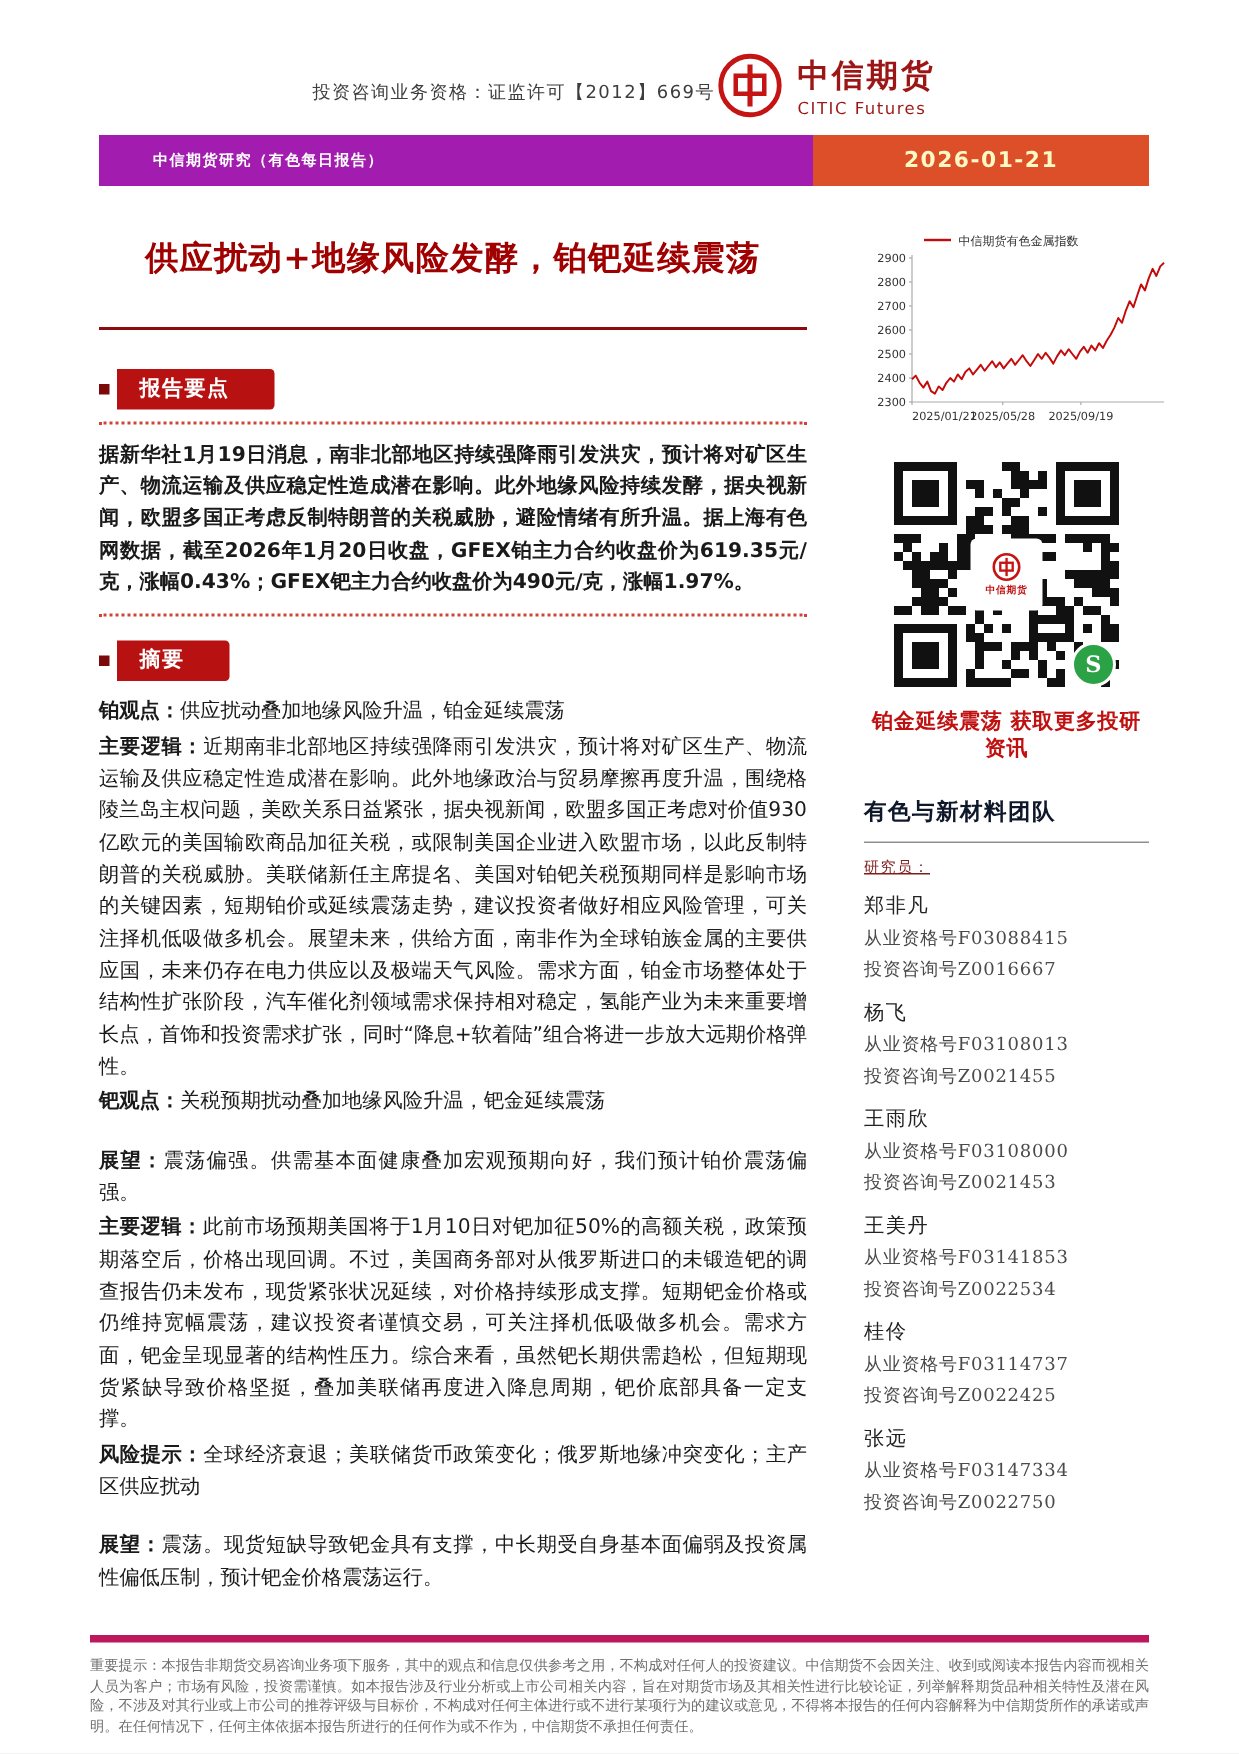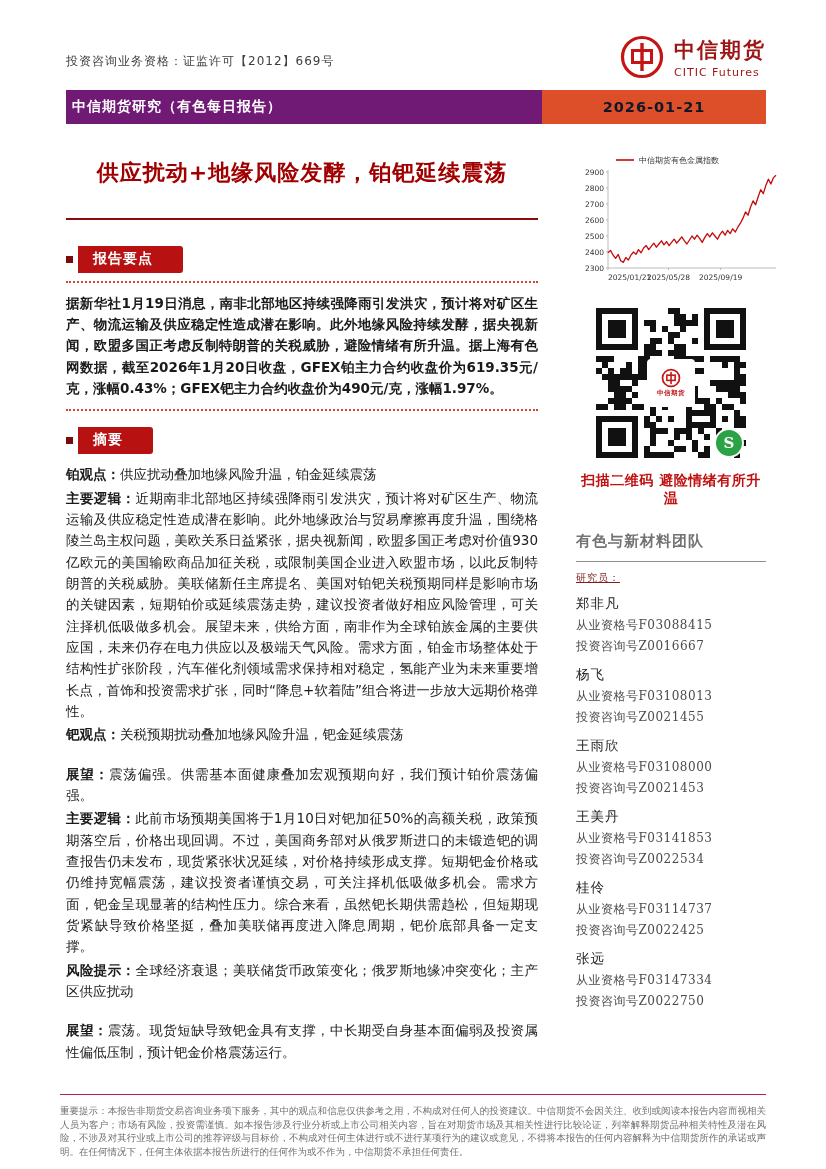--- a/index.html
+++ b/index.html
@@ -4,31 +4,31 @@
 <style>
   * { margin:0; padding:0; box-sizing:border-box; }
   html,body { background:#e9e9e9; }
   .page {
     width:826px; height:1169px; margin:0 auto; position:relative;
     background:#ffffff; overflow:hidden; color:#1a1a1a;
     font-family:"DejaVu Sans","Liberation Sans",sans-serif;
   }
 
   
-  .topbar { display:flex; justify-content:space-between; align-items:flex-end; padding:34px 60px 10px 66px; }
+  .topbar { display:flex; justify-content:center; align-items:flex-end; padding:34px 60px 10px 66px; }
   .qual { font-size:12px; color:#3d3d3d; letter-spacing:1px; padding-bottom:10px; }
   .logo { display:flex; align-items:center; gap:9px; }
   .logo-text .cn { font-size:21px; font-weight:bold; color:#9c1616; letter-spacing:2px; }
   .logo-text .en { font-size:11px; color:#9c1616; letter-spacing:1px; margin-top:2px; }
 
   
   .banner { display:flex; margin:0 60px 0 66px; height:34px; }
-  .banner-left { flex:1; background:#701a75; color:#fff; font-size:14px; font-weight:bold;
-                 display:flex; align-items:center; padding-left:6px; letter-spacing:1px; }
-  .banner-right { width:224px; background:#dd4f28; color:#0f172a; font-size:14.5px; font-weight:bold;
+  .banner-left { flex:1; background:#a21caf; color:#fff; font-size:10px; font-weight:bold;
+                 display:flex; align-items:center; padding-left:36px; letter-spacing:1px; }
+  .banner-right { width:224px; background:#dd4f28; color:#fef9c3; font-size:14.5px; font-weight:bold;
                   display:flex; align-items:center; justify-content:center; letter-spacing:1px; }
 
   
   .content { display:flex; margin:26px 60px 0 66px; gap:38px; }
   .left-col { width:472px; }
   .right-col { flex:1; min-width:0; }
 
   .title { color:#a00000; font-size:22px; font-weight:bold; text-align:center; letter-spacing:1px; margin-top:8px; line-height:1.35; }
   .title-rule { height:2px; background:#8c0c0c; margin:30px 0 26px; }
 
@@ -54,32 +54,32 @@
   .qr-center { position:absolute; left:50%; top:50%; transform:translate(-50%,-50%);
                width:48px; height:48px; background:#fff; border-radius:4px;
                display:flex; flex-direction:column; align-items:center; justify-content:center; gap:1px; }
   .qr-center-text { font-size:6.5px; font-weight:bold; color:#c01414; letter-spacing:0.5px; white-space:nowrap; }
   .qr-green { position:absolute; right:2px; bottom:0px; width:30px; height:30px; border-radius:50%;
               background:#2BA245; border:2px solid #fff; color:#fff; display:flex; align-items:center;
               justify-content:center; font-size:15px; font-weight:bold; font-family:"DejaVu Serif",serif; }
 
   .scan-caption { color:#c01111; font-weight:bold; font-size:14px; text-align:center; margin-top:14px; letter-spacing:0.5px; }
 
-  .team-title { color:#737373; font-size:15px; font-weight:bold; margin-top:24px; letter-spacing:1px; }
+  .team-title { color:#0f172a; font-size:15px; font-weight:bold; margin-top:24px; letter-spacing:1px; }
   .team-divider { border-top:1px solid #8f8f8f; margin:10px 0 9px; }
   .role-label { color:#7f1d1d; font-size:10px; margin-bottom:10px; letter-spacing:1px;text-decoration:underline; }
 
   .members { }
   .member { margin-bottom:11px; font-family:"DejaVu Serif","Liberation Serif",serif; }
   .member-name { font-size:13.5px; color:#222; margin-bottom:4px; letter-spacing:1px; }
   .member-cert { font-size:12px; color:#4a4a4a; margin-bottom:4px; letter-spacing:0.5px; }
 
   
   .footer { position:absolute; left:60px; right:60px; bottom:10px;
-            border-top:1px solid #be185d; padding-top:9px;
+            border-top:5px solid #be185d; padding-top:9px;
             font-size:9.5px; color:#6f6f6f; line-height:1.45; text-align:justify; }
 </style>
 </head>
 <body>
 
 <div class="page">
 
   <div class="topbar">
     <div class="qual">投资咨询业务资格：证监许可【2012】669号</div>
     <div class="logo">
@@ -389,21 +389,21 @@
           <svg width="20" height="20" viewBox="0 0 46 46">
             <circle cx="23" cy="23" r="19.5" fill="none" stroke="#c41414" stroke-width="4"></circle>
             <rect x="13.5" y="16.5" width="19" height="12" fill="none" stroke="#c41414" stroke-width="3.6"></rect>
             <rect x="21.3" y="9" width="3.6" height="28" fill="#c41414"></rect>
           </svg>
           <div class="qr-center-text">中信期货</div>
         </div>
         <div class="qr-green">S</div>
       </div>
 
-      <div class="scan-caption">扫描二维码 避险情绪有所升温</div>
+      <div class="scan-caption">铂金延续震荡 获取更多投研资讯</div>
 
       <div class="team-title">有色与新材料团队</div>
       <div class="team-divider"></div>
       <div class="role-label">研究员：</div>
 
       <div class="members">
 
           <div class="member">
             <div class="member-name">郑非凡</div>
             <div class="member-cert">从业资格号F03088415</div>

